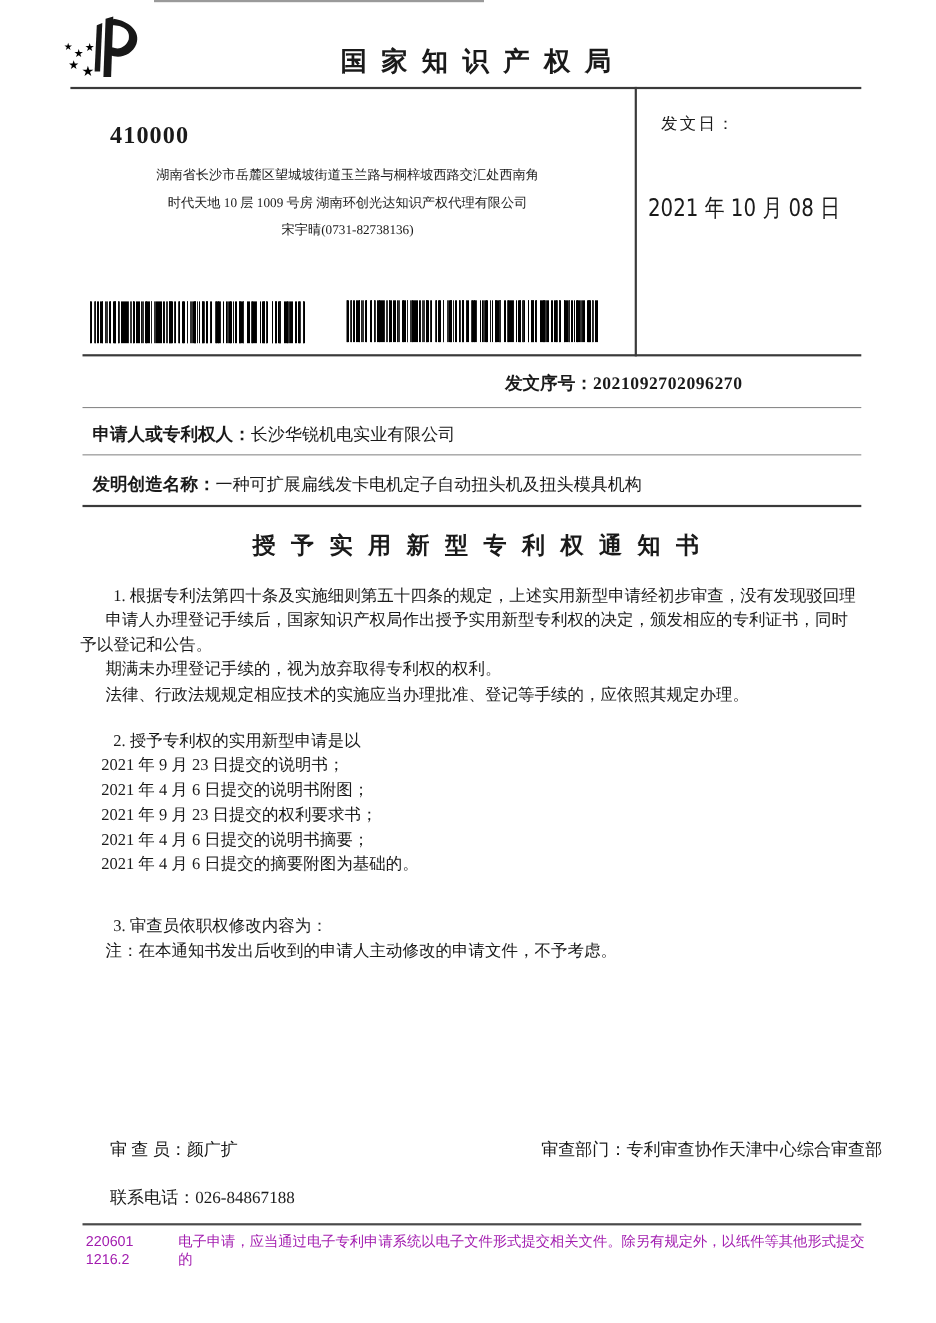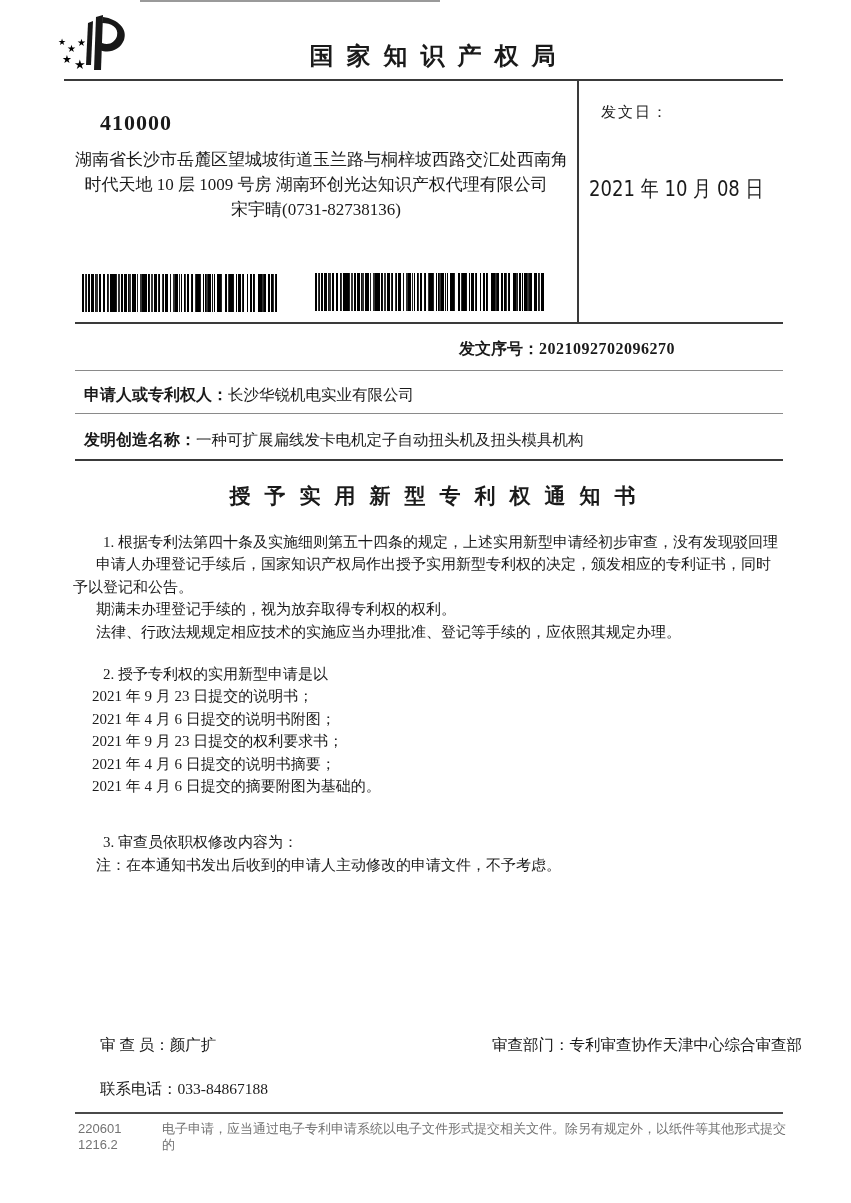--- a/index.html
+++ b/index.html
@@ -15,21 +15,21 @@
   .rule{position:absolute;background:#3a3a3a;height:2px;}
   .rule-thin{position:absolute;background:#8a8a8a;height:1px;}
   .vrule{position:absolute;background:#3a3a3a;width:2px;}
   
   .agency{left:0;top:40px;width:865px;text-align:center;
     font-family:"Liberation Sans",sans-serif;font-weight:bold;font-size:24px;
     letter-spacing:13px;padding-left:13px;box-sizing:border-box;}
   
   .mail{left:75px;top:110px;width:482px;text-align:center;white-space:nowrap;}
   .postal{text-align:left;padding-left:25px;font-size:22px;font-weight:bold;letter-spacing:1px;}
-  .addr{font-size:17px;line-height:25px;}
+  .addr{font-size:12px;line-height:25px;}
   .addr1{margin-top:11px;}
   
   .dlabel{left:601px;top:103px;font-size:15px;letter-spacing:2px;}
   .dvalue{left:589px;top:174px;font-size:22px;font-family:"DejaVu Sans",sans-serif;
     transform:scaleX(.82);transform-origin:left top;letter-spacing:0;}
   
   .barcode{position:absolute;height:38px;
     background-image:
       repeating-linear-gradient(90deg,#000 0 2px,rgba(0,0,0,0) 2px 4px,#111 4px 5px,rgba(0,0,0,0) 5px 9px,#000 9px 12px,rgba(0,0,0,0) 12px 13px,#222 13px 14px,rgba(0,0,0,0) 14px 18px,#000 18px 19px,rgba(0,0,0,0) 19px 21px),
       repeating-linear-gradient(90deg,#000 0 1px,#fff 1px 3px,#333 3px 5px,#fff 5px 6px,#000 6px 8px,#fff 8px 11px);}
@@ -46,21 +46,21 @@
   .body{left:73px;top:531px;width:720px;font-size:15px;}
   .ln{line-height:22.4px;height:22.4px;white-space:nowrap;}
   .ind{padding-left:23px;}
   .num{padding-left:30px;}
   .dt{padding-left:19px;}
   .g1{margin-top:20px;}
   .g2{margin-top:34px;}
   
   .rev{font-size:15.5px;}
   
-  .foot{font-family:"Liberation Sans",sans-serif;font-size:13px;line-height:15.5px;color:#737373;}
+  .foot{font-family:"Liberation Sans",sans-serif;font-size:13px;line-height:15.5px;color:#a21caf;}
   .foot-right{width:628px;white-space:normal;}
   .logo{position:absolute;left:48px;top:12px;}
 </style>
 </head>
 <body>
 
 <div class="page">
 
   <div class="scan-top"></div>
 
@@ -127,21 +127,21 @@
     <div class="ln ind">注：在本通知书发出后收到的申请人主动修改的申请文件，不予考虑。</div>
   </div>
 
   <div class="abs rev" style="left:100px;top:1035px;">
     <span>审 查 员：</span><span>颜广扩</span>
   </div>
   <div class="abs rev" style="left:444px;top:1035px;margin-left:48px;">
     <span>审查部门：</span><span>专利审查协作天津中心综合审查部</span>
   </div>
   <div class="abs rev" style="left:100px;top:1079px;">
-    <span>联系电话：</span><span>033-84867188</span>
+    <span>联系电话：</span><span>026-84867188</span>
   </div>
 
   <div class="rule" style="left:75px;top:1112px;width:708px;background:#4a4a4a;"></div>
   <div class="abs foot" style="left:78px;top:1121px;">
     <div>220601</div>
     <div>1216.2</div>
   </div>
   <div class="abs foot foot-right" style="left:162px;top:1121px;">
     <div>电子申请，应当通过电子专利申请系统以电子文件形式提交相关文件。除另有规定外，以纸件等其他形式提交的</div>
   </div>

